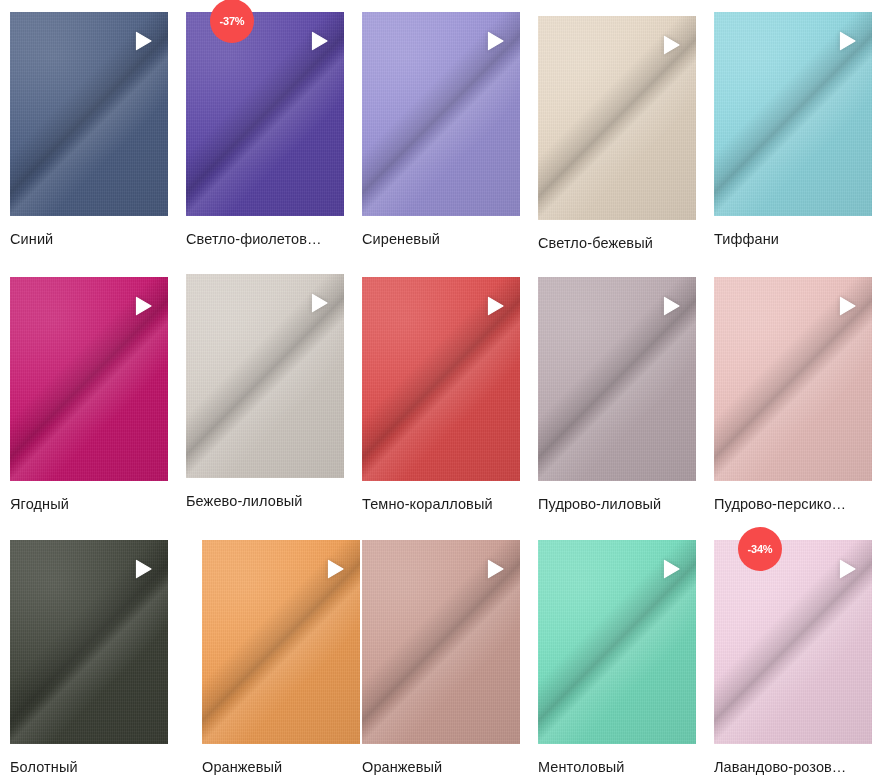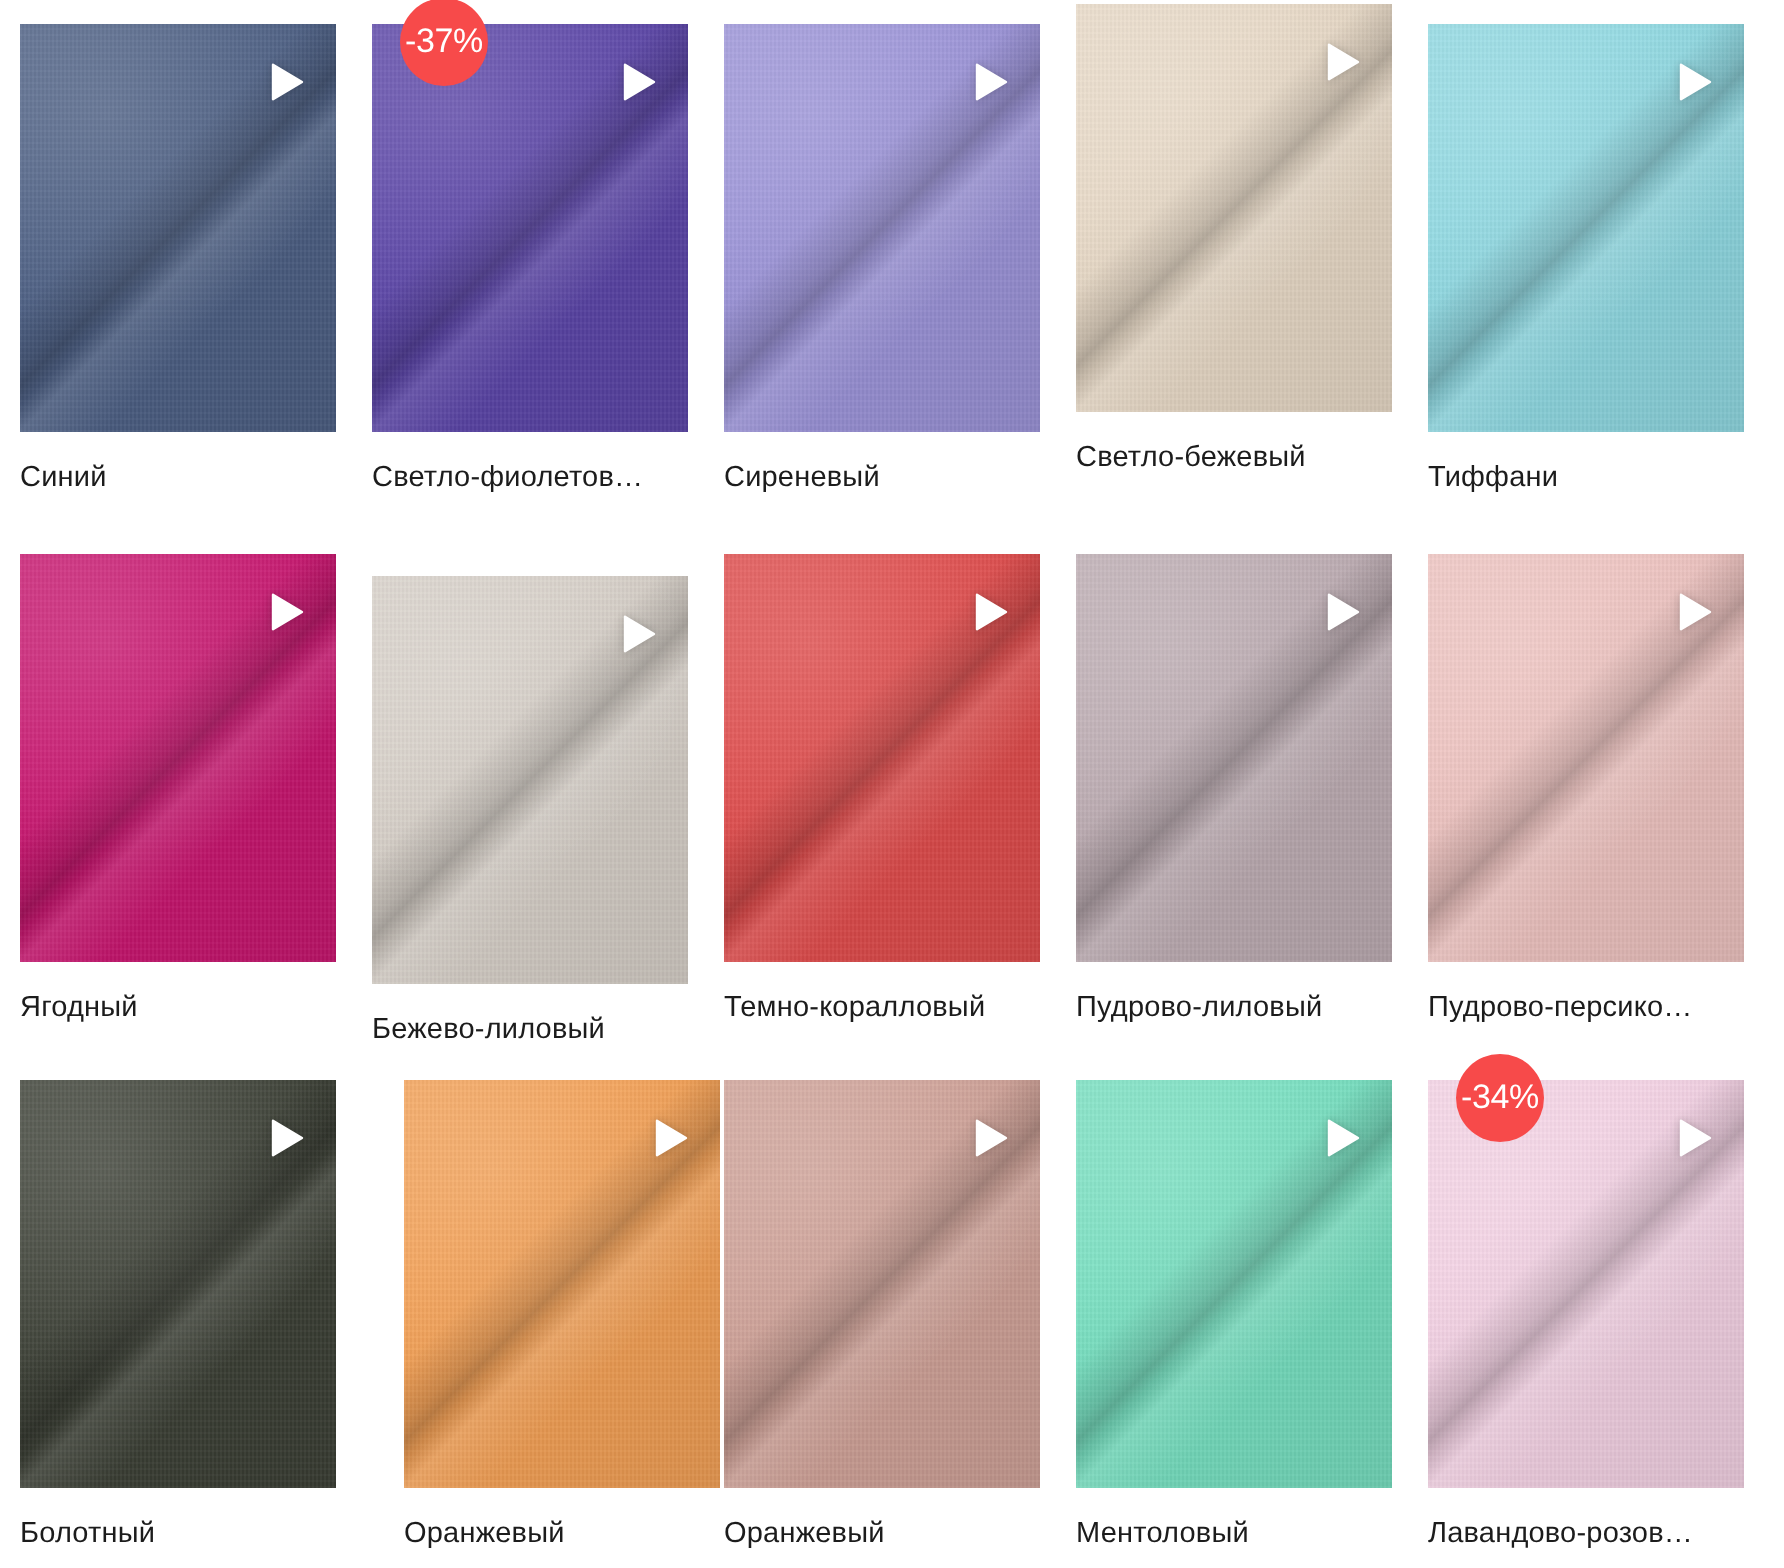--- a/index.html
+++ b/index.html
@@ -107,29 +107,29 @@
     align-items: center;
     justify-content: center;
     cursor: pointer;
     z-index: 4;
   }
   .play-btn svg { display: block; filter: drop-shadow(0 0 2px rgba(0,0,0,0.18)); }
 
   
   .discount-badge {
     position: absolute;
-    left: 14px;
+    left: 24px;
     top: -13px;
     width: 44px;
     height: 44px;
     border-radius: 50%;
     background: #f74a4a;
     color: #ffffff;
-    font-size: 17px;
-    font-weight: 400;
+    font-size: 11px;
+    font-weight: 700;
     letter-spacing: -0.2px;
     display: flex;
     align-items: center;
     justify-content: center;
     z-index: 6;
   }
 
   
   .product-title {
     margin-top: 14px;
@@ -189,21 +189,21 @@
           <div class="sheen"></div>
         </div>
         <div class="play-btn">
           <svg width="24" height="24" viewBox="0 0 24 24" aria-hidden="true">
             <path d="M5.5 3.4 L20 12 L5.5 20.6 Z" fill="#ffffff" stroke="#ffffff" stroke-width="1.2" stroke-linejoin="round"></path>
           </svg>
         </div>
       </div>
       <div class="product-title">Сиреневый</div>
     </div>
-    <div class="product-card" style="left: 538px; top: 2px;">
+    <div class="product-card" style="left: 538px; top: 16px;">
       <div class="swatch-wrap">
         <div class="swatch" style="--base: #e8d9c6;">
           <div class="weave"></div>
           <div class="shade"></div>
           <div class="fold"></div>
           <div class="sheen"></div>
         </div>
         <div class="play-btn">
           <svg width="24" height="24" viewBox="0 0 24 24" aria-hidden="true">
             <path d="M5.5 3.4 L20 12 L5.5 20.6 Z" fill="#ffffff" stroke="#ffffff" stroke-width="1.2" stroke-linejoin="round"></path>
@@ -237,21 +237,21 @@
           <div class="sheen"></div>
         </div>
         <div class="play-btn">
           <svg width="24" height="24" viewBox="0 0 24 24" aria-hidden="true">
             <path d="M5.5 3.4 L20 12 L5.5 20.6 Z" fill="#ffffff" stroke="#ffffff" stroke-width="1.2" stroke-linejoin="round"></path>
           </svg>
         </div>
       </div>
       <div class="product-title">Ягодный</div>
     </div>
-    <div class="product-card" style="left: 186px; top: 288px;">
+    <div class="product-card" style="left: 186px; top: 274px;">
       <div class="swatch-wrap">
         <div class="swatch" style="--base: #d7d0c8;">
           <div class="weave"></div>
           <div class="shade"></div>
           <div class="fold"></div>
           <div class="sheen"></div>
         </div>
         <div class="play-btn">
           <svg width="24" height="24" viewBox="0 0 24 24" aria-hidden="true">
             <path d="M5.5 3.4 L20 12 L5.5 20.6 Z" fill="#ffffff" stroke="#ffffff" stroke-width="1.2" stroke-linejoin="round"></path>

